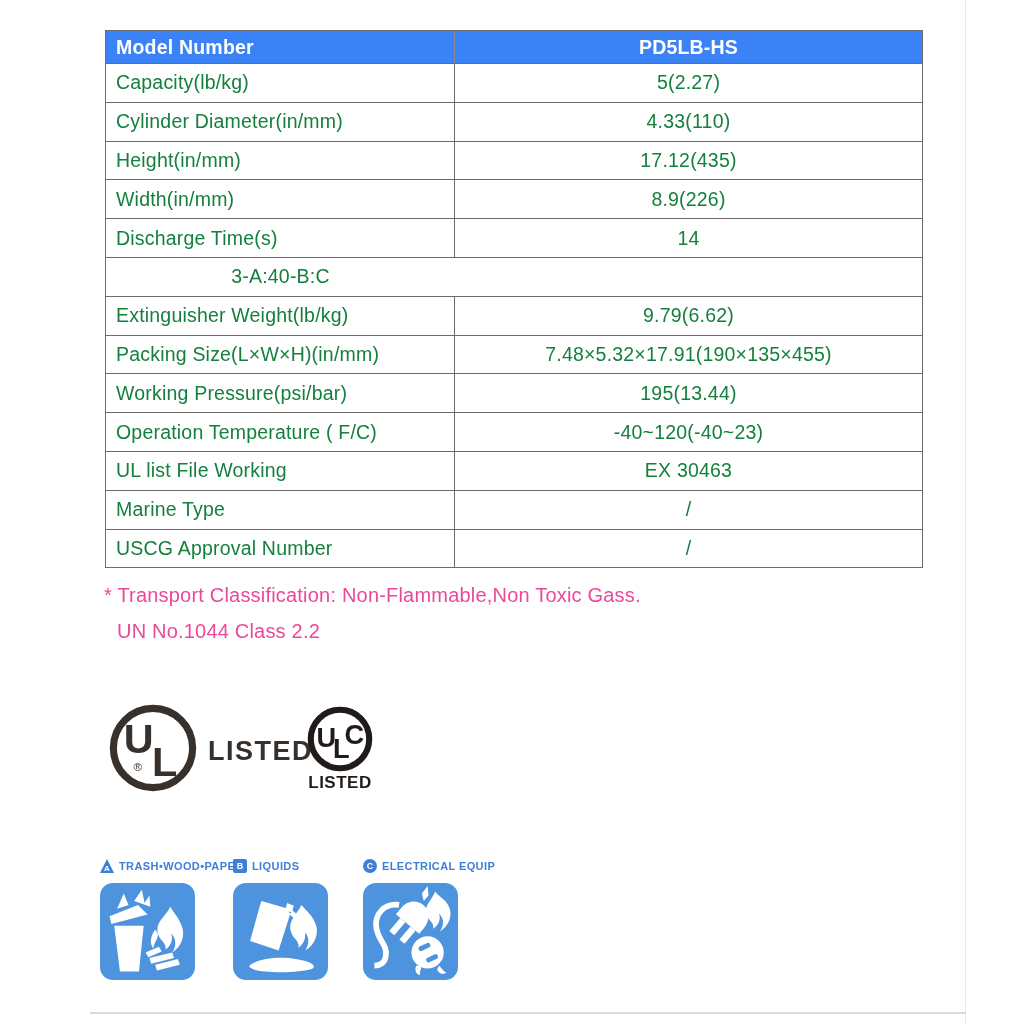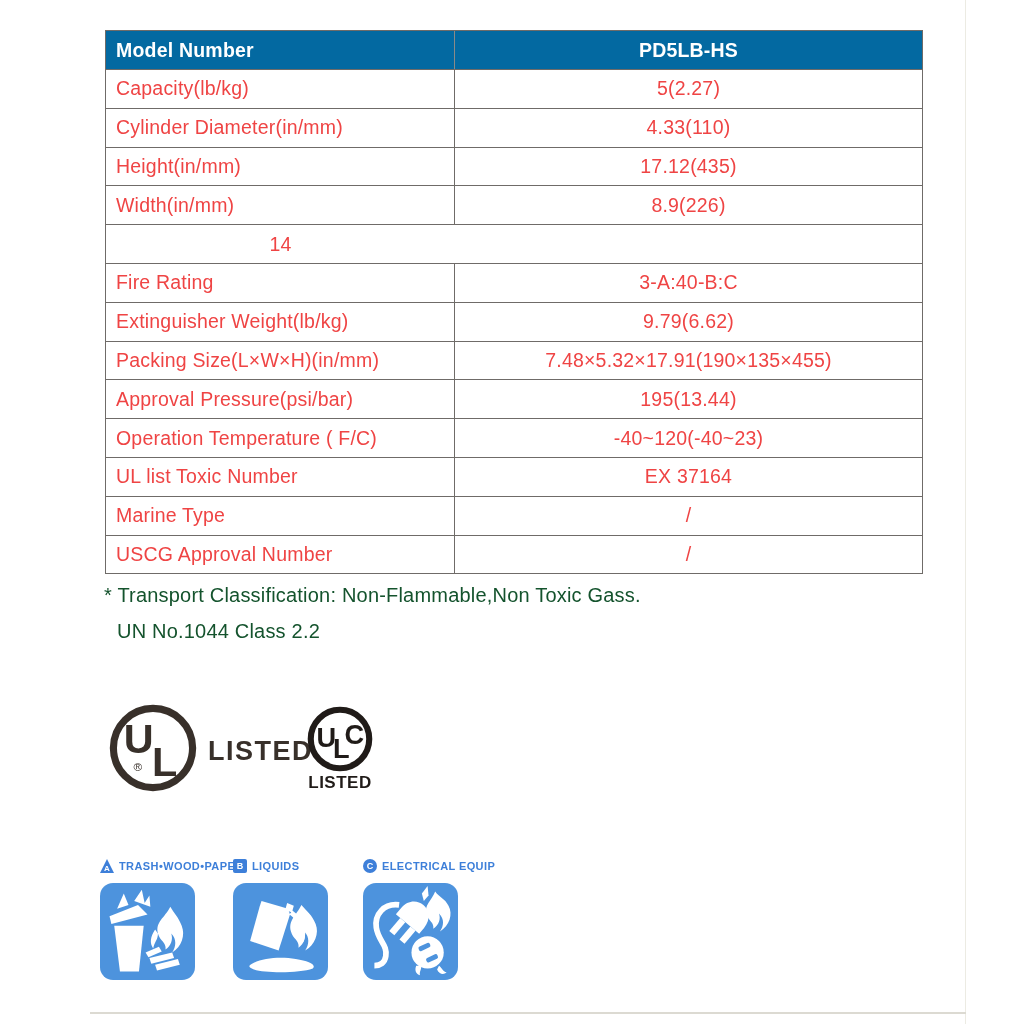--- a/index.html
+++ b/index.html
@@ -9,29 +9,29 @@
   .spec-table {
     position:absolute; left:105px; top:30px; width:818px;
     border:1px solid #6f6b68;
   }
   .row {
     display:grid; grid-template-columns:349px 1fr;
     height:38.8px; border-top:1px solid #6f6b68;
     background:#ffffff;
   }
   .row:first-child { border-top:none; }
-  .row.header { background:#0369a1; height:38px; }
-  .cell { display:flex; align-items:center; font-size:19.5px; color:#ef4444; letter-spacing:0.2px; }
+  .row.header { background:#3b82f6; height:32px; }
+  .cell { display:flex; align-items:center; font-size:19.5px; color:#15803d; letter-spacing:0.2px; }
   .cell.label { padding-left:10px; border-right:1px solid #6f6b68; }
   .cell.value { justify-content:center; text-align:right; }
   .row.header .cell { color:#ffffff; font-weight:bold; }
   .row.header .cell.label { border-right-color:#8a8a88; }
 
   
-  .footnote { position:absolute; left:104px; top:584px; color:#14532d; font-size:20px; letter-spacing:0.2px; }
+  .footnote { position:absolute; left:104px; top:584px; color:#ec4899; font-size:20px; letter-spacing:0.2px; }
   .footnote .line2 { margin-top:13px; padding-left:13px; }
 
   
   .logos { position:absolute; left:108px; top:700px; height:100px; }
   .ul-mark { position:absolute; left:0; top:3px; width:90px; height:90px; }
   .ul-listed { position:absolute; left:100px; top:36px; font-size:27px; font-weight:bold; color:#38302a; letter-spacing:1.5px; }
   .ulc-mark { position:absolute; left:198px; top:5px; width:68px; height:68px; }
   .ulc-listed { position:absolute; left:197px; top:73px; width:70px; text-align:center; font-size:17px; font-weight:bold; color:#201b18; letter-spacing:0.5px; }
 
   
@@ -73,45 +73,45 @@
   </div>
   <div class="row">
     <div class="cell label">Height(in/mm)</div>
     <div class="cell value">17.12(435)</div>
   </div>
   <div class="row">
     <div class="cell label">Width(in/mm)</div>
     <div class="cell value">8.9(226)</div>
   </div>
   <div class="row">
+    <div class="cell label">Discharge Time(s)</div>
     <div class="cell value">14</div>
   </div>
   <div class="row">
-    <div class="cell label">Fire Rating</div>
     <div class="cell value">3-A:40-B:C</div>
   </div>
   <div class="row">
     <div class="cell label">Extinguisher Weight(lb/kg)</div>
     <div class="cell value">9.79(6.62)</div>
   </div>
   <div class="row">
     <div class="cell label">Packing Size(L×W×H)(in/mm)</div>
     <div class="cell value">7.48×5.32×17.91(190×135×455)</div>
   </div>
   <div class="row">
-    <div class="cell label">Approval Pressure(psi/bar)</div>
+    <div class="cell label">Working Pressure(psi/bar)</div>
     <div class="cell value">195(13.44)</div>
   </div>
   <div class="row">
     <div class="cell label">Operation Temperature ( F/C)</div>
     <div class="cell value">-40~120(-40~23)</div>
   </div>
   <div class="row">
-    <div class="cell label">UL list Toxic Number</div>
-    <div class="cell value">EX 37164</div>
+    <div class="cell label">UL list File Working</div>
+    <div class="cell value">EX 30463</div>
   </div>
   <div class="row">
     <div class="cell label">Marine Type</div>
     <div class="cell value">/</div>
   </div>
   <div class="row">
     <div class="cell label">USCG Approval Number</div>
     <div class="cell value">/</div>
   </div>
 </div>

